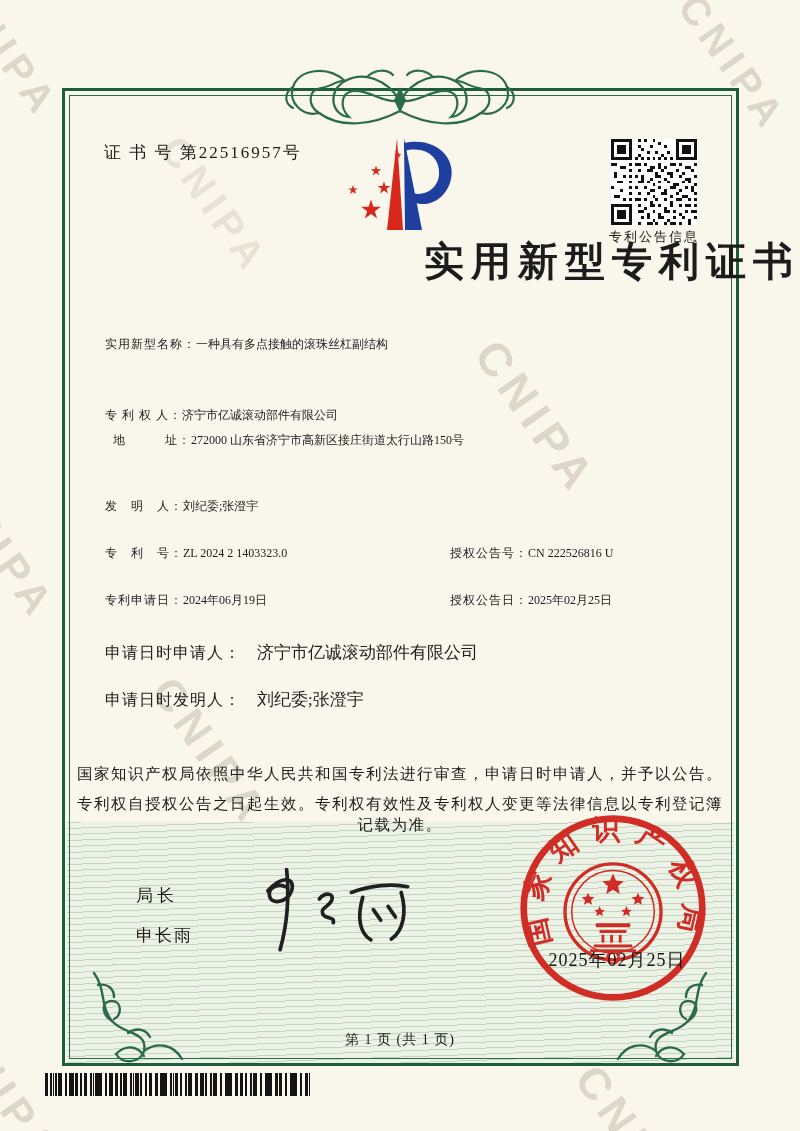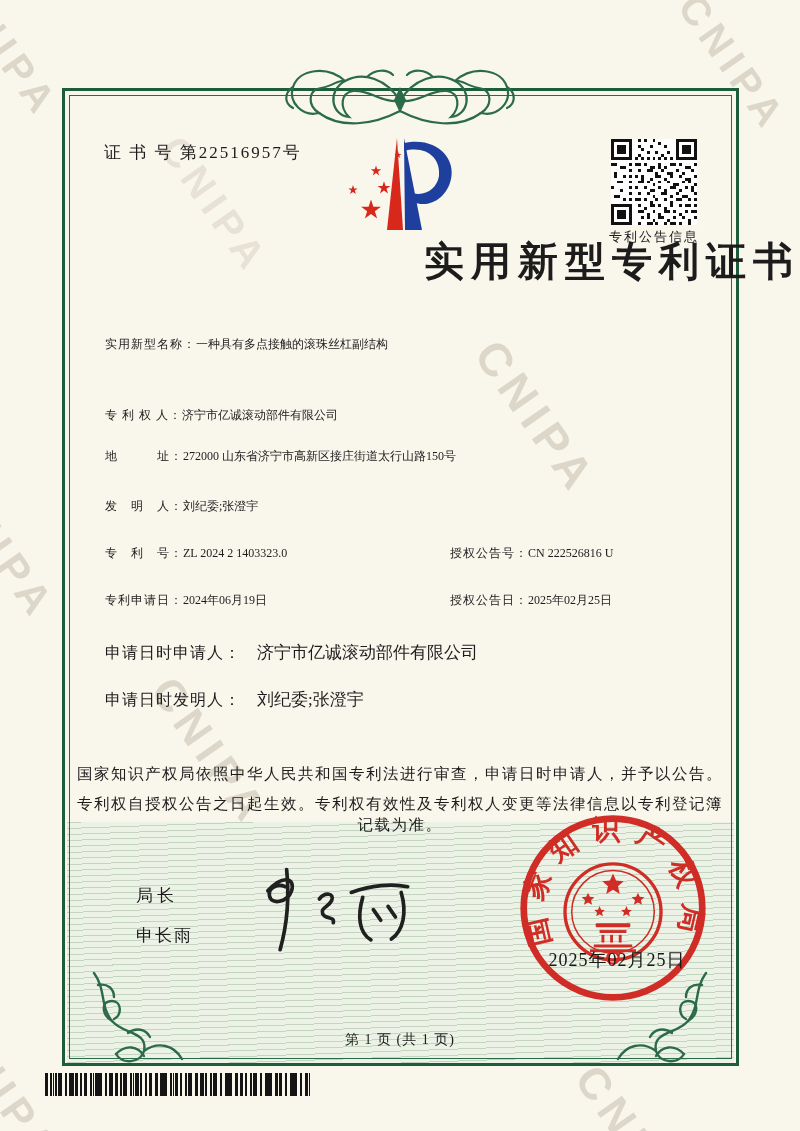--- a/index.html
+++ b/index.html
@@ -130,21 +130,21 @@
 <div class="qr-caption">专利公告信息</div>
 
 <div class="title">实用新型专利证书</div>
 
 <div class="row" style="top:336px;">
   <span class="lab">实用新型名称：</span><span>一种具有多点接触的滚珠丝杠副结构</span>
 </div>
 <div class="row" style="top:400px;margin-top:7px;">
   <span class="lab">专 利 权 人：</span><span>济宁市亿诚滚动部件有限公司</span>
 </div>
-<div class="row" style="top:448px;">
+<div class="row" style="top:432px;margin-left:8px;">
   <span class="lab">地　　　址：</span><span>272000 山东省济宁市高新区接庄街道太行山路150号</span>
 </div>
 <div class="row" style="top:498px;font-family:Liberation Serif, serif;">
   <span class="lab">发　明　人：</span><span>刘纪委;张澄宇</span>
 </div>
 <div class="row" style="top:545px;">
   <span class="lab">专　利　号：</span><span>ZL 2024 2 1403323.0</span>
   <span class="col2"><span class="lab">授权公告号：</span><span>CN 222526816 U</span></span>
 </div>
 <div class="row" style="top:592px;">

